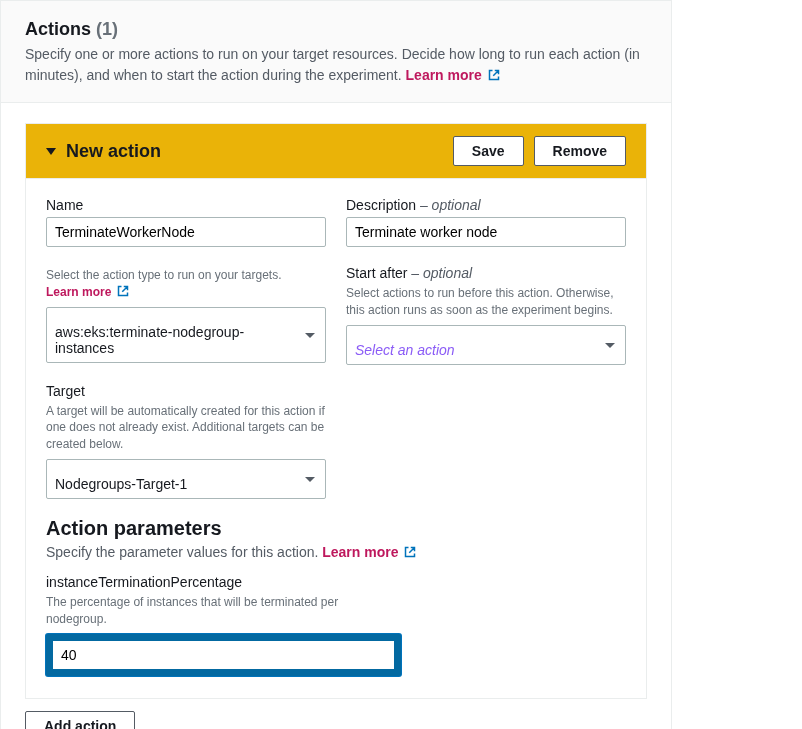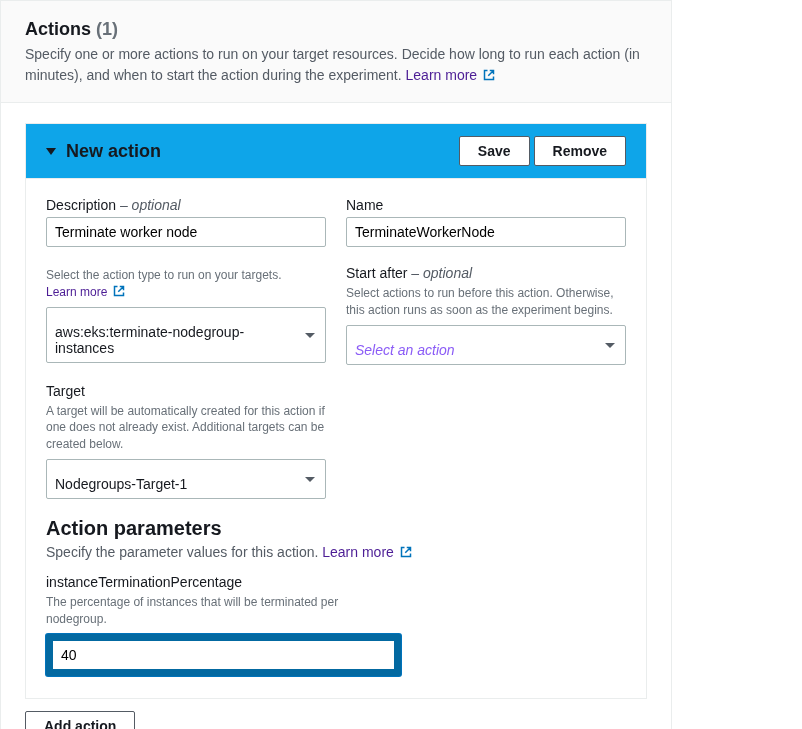--- a/index.html
+++ b/index.html
@@ -2,29 +2,29 @@
 <html><head>
 <meta charset="utf-8">
 <style>
   * { box-sizing: border-box; margin: 0; padding: 0; }
   body { font-family: "Amazon Ember", "Helvetica Neue", Arial, sans-serif; font-size: 14px; color: #16191f; background: #fff; }
   .container { width: 672px; border: 1px solid #eaeded; }
   .header { padding: 18px 24px 16px 24px; border-bottom: 1px solid #eaeded; background:#fafafa;}
   .header h2 { font-size: 18px; font-weight: 700; display: inline; }
   .header .count { color: #687078; font-weight: 700; }
   .header .desc { font-size: 14px; color: #545b64; margin-top: 4px; line-height: 1.5; }
-  .link { color: #4c1d95; font-weight: 400; text-decoration: none; cursor: pointer; white-space: nowrap; }
+  .link { color: #be185d; font-weight: 700; text-decoration: none; cursor: pointer; white-space: nowrap; }
   .ext-icon { width: 12px; height: 12px; vertical-align: -1px; margin-left: 2px; }
   .body { padding: 20px 24px 24px 24px; }
   .panel { border: 1px solid #eaeded; }
-  .panel-header { display: flex; align-items: center; justify-content: space-between; padding: 12px 20px; background: #0ea5e9; border-bottom: 1px solid #eaeded; }
+  .panel-header { display: flex; align-items: center; justify-content: space-between; padding: 12px 20px; background: #eab308; border-bottom: 1px solid #eaeded; }
   .panel-title-wrap { display: flex; align-items: center; gap: 10px; }
   .caret { width: 0; height: 0; border-left: 5px solid transparent; border-right: 5px solid transparent; border-top: 7px solid #16191f; cursor: pointer; }
   .panel-title { font-size: 18px; font-weight: 700; }
-  .btn-row { display: flex; gap: 4px; }
+  .btn-row { display: flex; gap: 10px; }
   .btn { background: #fff; border: 1px solid #545b64; color: #16191f; font-weight: 700; font-size: 14px; padding: 6px 18px; cursor: pointer; border-radius: 2px; }
   .panel-body { padding: 18px 20px 22px 20px; }
   .row { display: flex; gap: 20px; margin-bottom: 18px; }
   .col { flex: 1; }
   .label { font-size: 14px; font-weight: 400; color: #16191f; margin-bottom: 4px; display: block; }
   .label .optional { font-style: italic; color: #545b64; font-weight: 400; }
   .helper { font-size: 12px; color: #687078; line-height: 1.4; margin-top: 2px; margin-bottom: 6px; }
   .input { width: 100%; border: 1px solid #aab7b8; padding: 6px 8px; font-size: 14px; font-family: inherit; background: #fff; border-radius: 2px; }
   .input.focused { border: 7px solid #0369a1; box-shadow: 0 0 0 1px #0073bb; }
   .select { width: 100%; border: 1px solid #aab7b8; padding: 16px 28px 6px 8px; font-size: 14px; background: #fff; border-radius: 2px; position: relative; cursor: pointer; display: flex; align-items: center; min-height: 32px; }
@@ -66,28 +66,28 @@
         </div>
         <div class="btn-row">
           <button class="btn">Save</button>
           <button class="btn">Remove</button>
         </div>
       </div>
 
       <div class="panel-body">
         <div class="row">
           <div class="col">
+            <label class="label">Name</label>
+            <input class="input" value="TerminateWorkerNode" style="">
+          </div>
+          <div class="col">
             <label class="label">
               <span>Description</span><span class="optional"> – optional</span>
             </label>
             <input class="input" value="Terminate worker node" style="">
-          </div>
-          <div class="col">
-            <label class="label">Name</label>
-            <input class="input" value="TerminateWorkerNode" style="">
           </div>
         </div>
 
         <div class="row">
           <div class="col">
             <div class="helper">
               <span>Select the action type to run on your targets.</span>
               <a class="link">
                 <span>Learn more</span>
                 <svg class="ext-icon" viewBox="0 0 16 16" fill="none" stroke="#0073bb" stroke-width="2">

